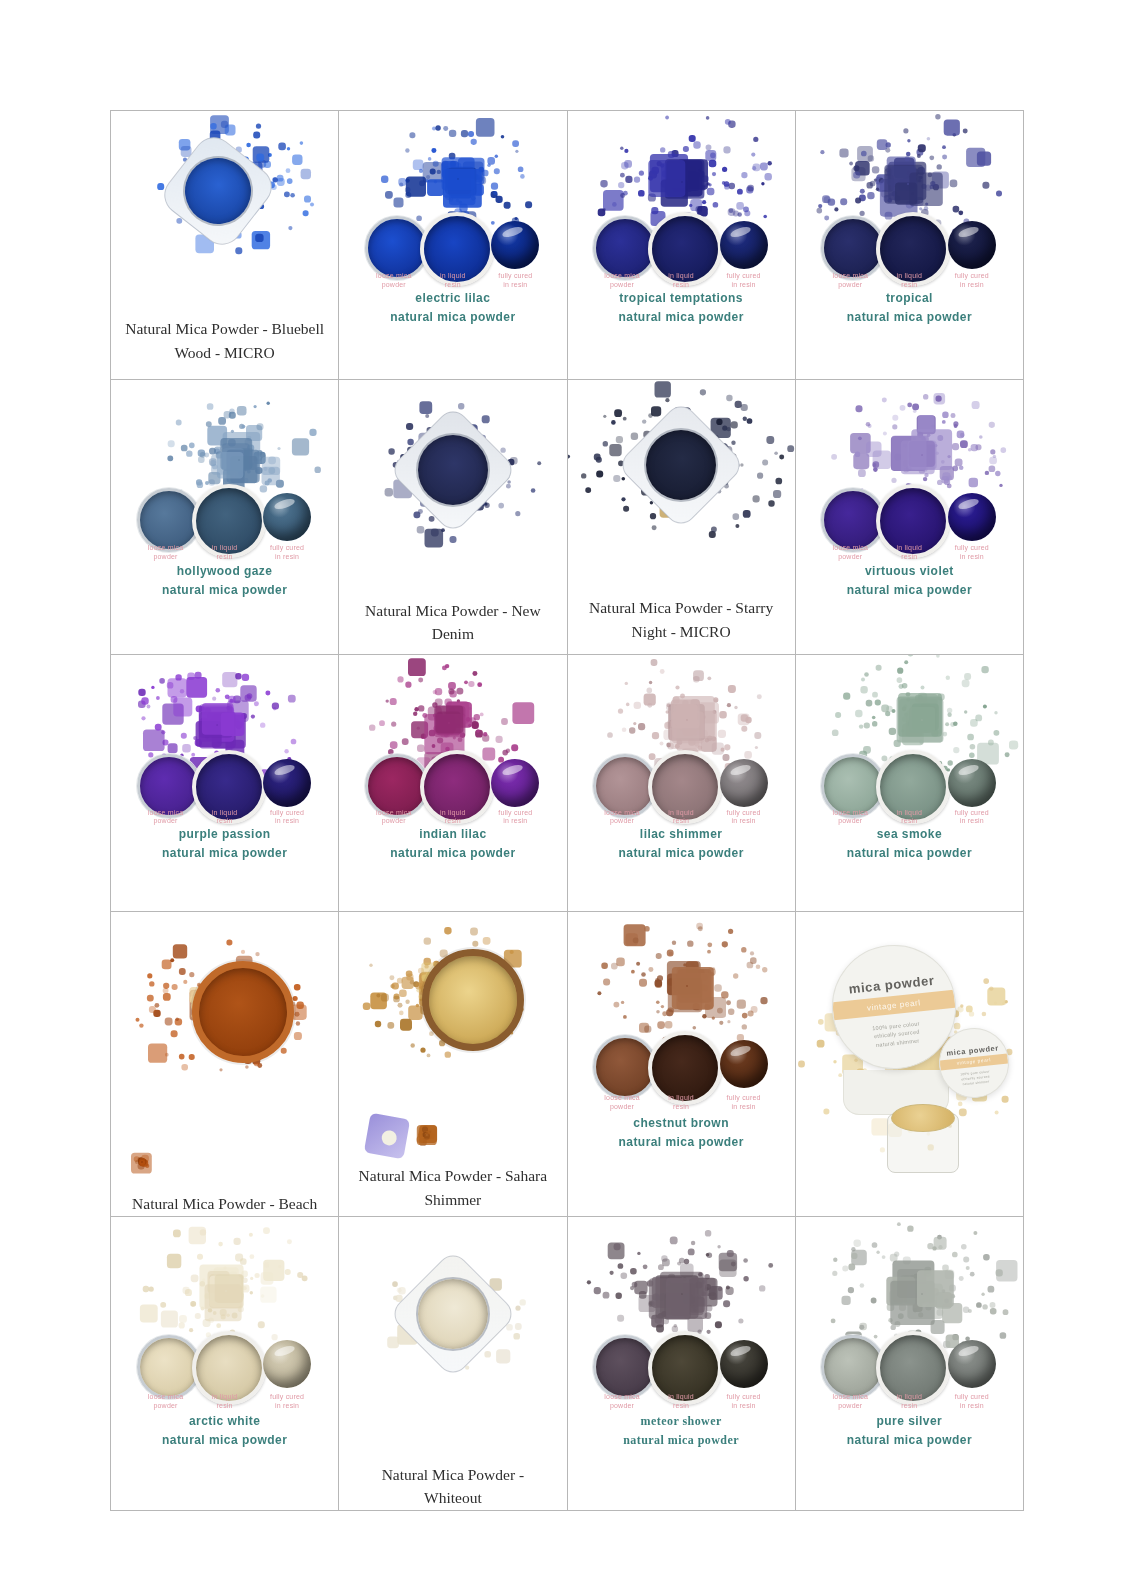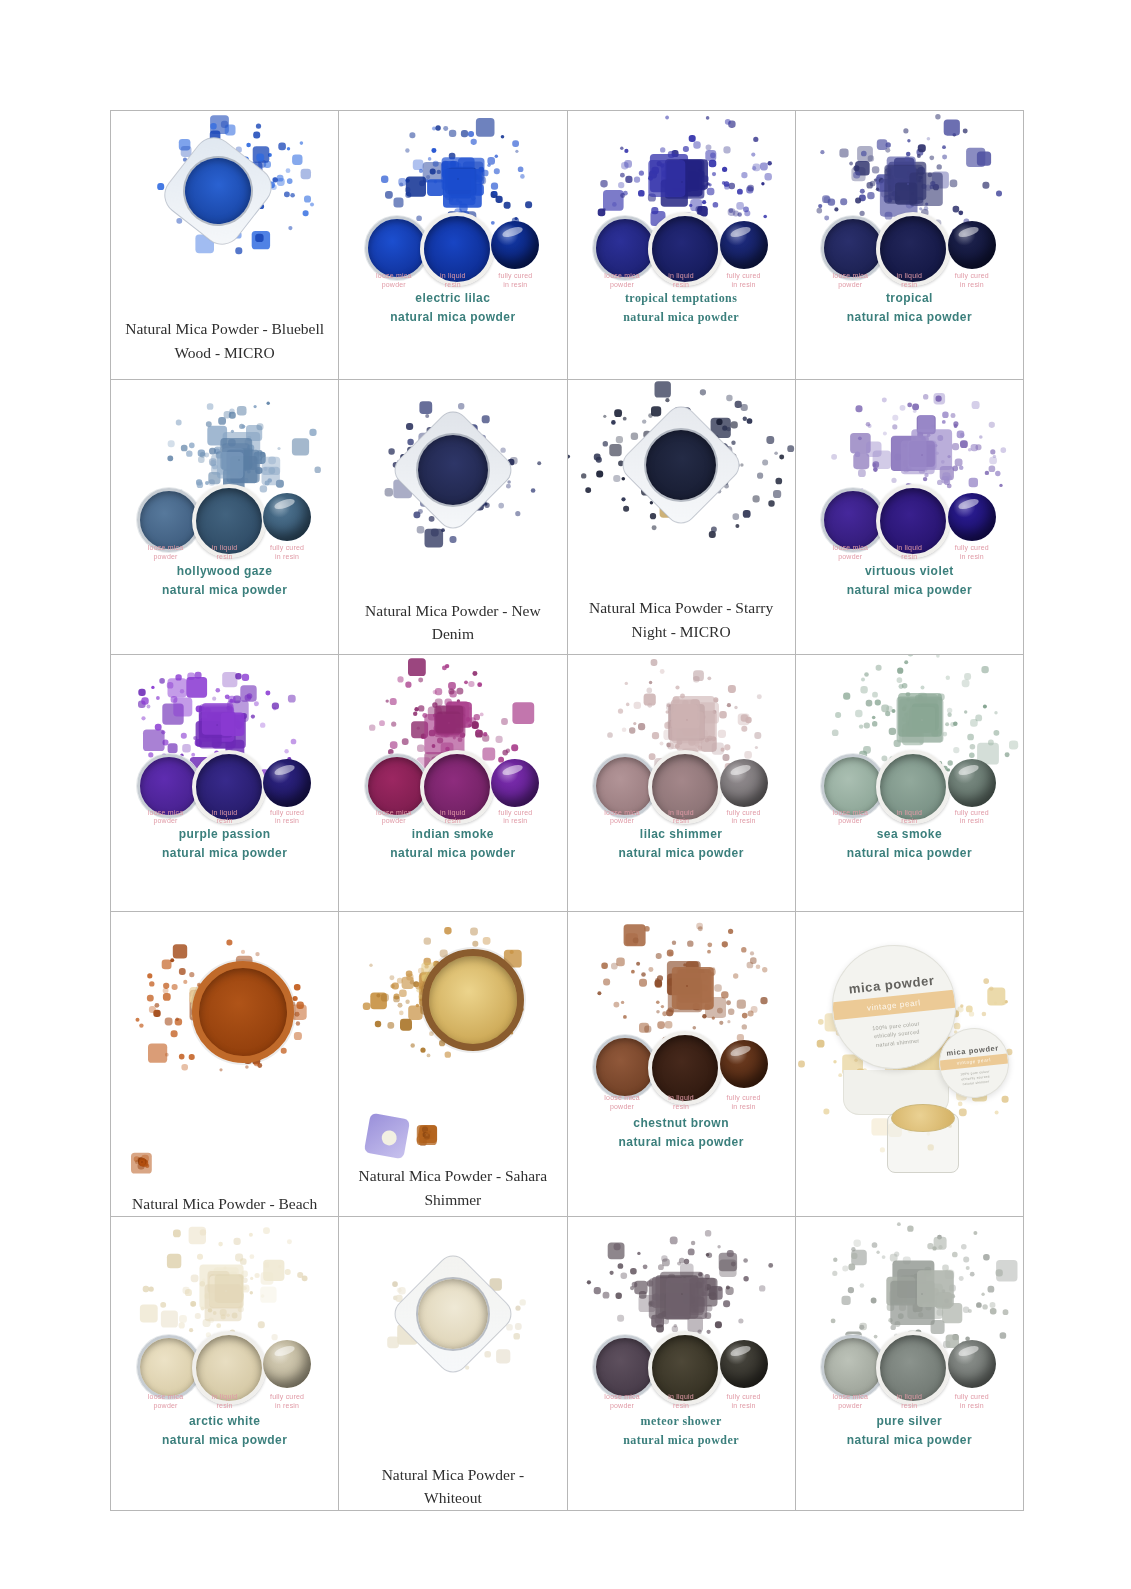--- a/index.html
+++ b/index.html
@@ -66,21 +66,21 @@
         <div class="splat" style="left: 50%; top: 26%; box-shadow: rgba(53, 52, 172, 0.68) -15.2px -3.6px 0px 17.5px, rgba(35, 34, 130, 0.89) 2.4px -3.7px 0px 17.1px, rgba(35, 34, 130, 0.84) -7.7px 11.1px 0px 12.6px, rgba(53, 52, 172, 0.61) -8.5px -6.3px 0px 11.4px, rgba(35, 34, 130, 0.72) 2.6px -3px 0px 18.8px, rgba(53, 52, 172, 0.77) -13px -8.8px 0px 18.1px, rgba(35, 34, 130, 0.84) 10.8px -7.5px 0px 14.2px, rgba(53, 52, 172, 0.64) -40.6px -8.8px 0px 1.6px, rgba(35, 34, 130, 0.7) 3.2px -3.6px 0px 2.7px, rgba(53, 52, 172, 0.35) 18.1px -10.8px 0px 0.8px, rgba(35, 34, 130, 0.79) -22.8px -18.3px 0px 1.6px, rgba(35, 34, 130, 0.34) 45px -32.2px 0px 2.6px, rgba(53, 52, 172, 0.33) -57.2px -16.3px 0px 2.7px, rgba(35, 34, 130, 0.54) 68.6px 6.1px 0px 2.3px, rgba(53, 52, 172, 0.34) 72.1px -13.8px 0px 1.1px, rgba(53, 52, 172, 0.86) -31.4px -3.7px 0px 1.5px, rgba(35, 34, 130, 0.8) 26.1px 1.9px 0px 0.7px, rgba(35, 34, 130, 0.84) 87.7px -18.8px 0px 1.2px, rgba(35, 34, 130, 0.34) 23.1px 63.1px 0px 2.1px, rgba(35, 34, 130, 0.95) 20.5px 29.3px 0px 4.3px, rgba(53, 52, 172, 0.39) 3.3px 3.1px 0px 2.6px, rgba(35, 34, 130, 0.5) -59.3px 13.4px 0px 1.5px, rgba(53, 52, 172, 0.47) -19.3px -32.1px 0px 1.7px, rgba(53, 52, 172, 0.57) 22.7px 63px 0px 1.2px, rgba(35, 34, 130, 0.47) -77.9px 27.8px 0px 0.8px, rgba(35, 34, 130, 0.63) -60.2px -33.7px 0px 0.7px, rgba(53, 52, 172, 0.94) 7.9px -1.1px 0px 9px, rgba(53, 52, 172, 0.67) 41.6px 0.9px 0px 0.8px, rgba(35, 34, 130, 0.49) 16.9px 27.4px 0px 2.4px, rgba(53, 52, 172, 0.75) 4.2px -0.7px 0px 2.1px, rgba(53, 52, 172, 0.82) 0.3px 0px 0px 9.3px, rgba(53, 52, 172, 0.83) 44.5px 2px 0px 1.8px, rgba(53, 52, 172, 0.66) -5.2px 0.1px 0px 1px, rgba(53, 52, 172, 0.6) -10.7px -27.6px 0px 2.5px, rgba(35, 34, 130, 0.59) 20.2px 38.1px 0px 1.6px, rgba(53, 52, 172, 0.69) -24px 36.6px 0px 6.5px, rgba(53, 52, 172, 0.77) 5.3px -2.5px 0px 1.5px, rgba(35, 34, 130, 0.59) -59.6px -6.9px 0px 1.4px, rgba(53, 52, 172, 0.78) -3.6px 5.3px 0px 1.2px, rgba(53, 52, 172, 0.63) -0.3px 2.8px 0px 2.6px, rgba(53, 52, 172, 0.72) 0.2px 1.5px 0px 2.2px, rgba(35, 34, 130, 0.4) 2px -18.3px 0px 2px, rgba(35, 34, 130, 0.75) -53.1px -2.7px 0px 2.6px, rgba(53, 52, 172, 0.64) -0.1px -3.1px 0px 9.5px, rgba(35, 34, 130, 0.65) 49.8px 4px 0px 2.2px, rgba(53, 52, 172, 0.88) -26.8px -11.4px 0px 2.8px, rgba(53, 52, 172, 0.69) 3.9px -32.9px 0px 2px, rgba(35, 34, 130, 0.92) 80.9px 1.7px 0px 0.7px, rgba(35, 34, 130, 0.6) 3.9px -17.2px 0px 2.9px, rgba(53, 52, 172, 0.49) 81.9px -15.5px 0px 2.9px, rgba(53, 52, 172, 0.55) -12.6px 3.8px 0px 1.3px, rgba(35, 34, 130, 0.68) -11.9px -5.1px 0px 2px, rgba(53, 52, 172, 0.5) 45.8px -60.2px 0px 1.9px, rgba(53, 52, 172, 0.47) 0.2px 0px 0px 1.8px, rgba(35, 34, 130, 0.82) 3.5px 4.3px 0px 1.5px, rgba(53, 52, 172, 0.48) 11px 45.3px 0px 1.6px, rgba(35, 34, 130, 0.36) 53.8px 31.6px 0px 2px, rgba(53, 52, 172, 0.46) 44.9px 4.8px 0px 1.7px, rgba(53, 52, 172, 0.34) -60.8px 3.2px 0px 2.1px, rgba(53, 52, 172, 0.56) -16.4px -8.1px 0px 2.7px, rgba(53, 52, 172, 0.55) 23.5px -3.2px 0px 2.3px, rgba(35, 34, 130, 0.36) 8.2px 0.6px 0px 2px, rgba(53, 52, 172, 0.95) 42.6px -12.7px 0px 1.6px, rgba(35, 34, 130, 0.95) -3.3px 0.5px 0px 2.9px, rgba(35, 34, 130, 0.75) 73.8px -42.6px 0px 1.6px, rgba(35, 34, 130, 0.79) -28.9px -7.6px 0px 3px, rgba(53, 52, 172, 0.59) -56.6px 11.2px 0px 1.4px, rgba(53, 52, 172, 0.85) -9px 43.3px 0px 1.1px, rgba(35, 34, 130, 0.87) -6.9px -28.4px 0px 2.5px, rgba(53, 52, 172, 0.62) 32px -7.9px 0px 1.1px, rgba(53, 52, 172, 0.75) 19.1px -7.8px 0px 2.5px, rgba(53, 52, 172, 0.92) -19.8px -16.5px 0px 1.2px, rgba(35, 34, 130, 0.63) 49.9px -57.8px 0px 2.7px, rgba(53, 52, 172, 0.91) 22.1px 20.2px 0px 1.1px, rgba(53, 52, 172, 0.47) 14.2px 23.1px 0px 5px, rgba(53, 52, 172, 0.78) -27.2px 28.6px 0px 2.6px, rgba(53, 52, 172, 0.92) 6.1px 43.8px 0px 2.7px, rgba(53, 52, 172, 0.32) 74.4px -14.6px 0px 2.8px, rgba(53, 52, 172, 0.85) 83.2px 34.5px 0px 0.8px, rgba(53, 52, 172, 0.65) -68.7px 18.4px 0px 9.3px, rgba(53, 52, 172, 0.68) 6.4px -7.1px 0px 1.2px, rgba(35, 34, 130, 0.39) 2.8px -0.8px 0px 2.2px, rgba(35, 34, 130, 0.55) 20.6px 5.8px 0px 1.8px, rgba(35, 34, 130, 0.93) -80.5px 30.4px 0px 2.8px, rgba(53, 52, 172, 0.55) -0.8px -0.8px 0px 1.3px, rgba(35, 34, 130, 0.65) 10.8px -12.6px 0px 2.6px, rgba(53, 52, 172, 0.43) 86.2px -5.2px 0px 2.7px, rgba(35, 34, 130, 0.5) -2.4px 2.9px 0px 1.9px, rgba(53, 52, 172, 0.42) 0px 0px 0px 1.8px, rgba(35, 34, 130, 0.55) -30.1px 15.6px 0px 3px, rgba(53, 52, 172, 0.55) -14.9px -64.5px 0px 0.9px, rgba(53, 52, 172, 0.91) -55.6px -31.1px 0px 1.1px, rgba(53, 52, 172, 0.44) 62.4px -6.8px 0px 2.1px, rgba(53, 52, 172, 0.77) 8.7px 23.4px 0px 0.7px, rgba(53, 52, 172, 0.52) 28.8px -26.6px 0px 4.5px, rgba(35, 34, 130, 0.49) 49px 28.6px 0px 1.4px, rgba(35, 34, 130, 0.76) 6.4px 56.7px 0px 1px, rgba(35, 34, 130, 0.36) 5.6px 34px 0px 3px, rgba(53, 52, 172, 0.63) 0.3px -4.3px 0px 1px, rgba(53, 52, 172, 0.46) 71.3px -27.4px 0px 1.1px, rgba(53, 52, 172, 0.49) 23.5px 3.9px 0px 0.6px, rgba(53, 52, 172, 0.45) 65.3px 31.2px 0px 2px, rgba(53, 52, 172, 0.43) -53.9px -18.1px 0px 2.9px, rgba(35, 34, 130, 0.64) -2.1px 0.8px 0px 5.1px, rgba(35, 34, 130, 0.33) 49.5px 30.1px 0px 2.8px, rgba(53, 52, 172, 0.52) -1.6px 1.2px 0px 0.9px, rgba(53, 52, 172, 0.93) -40.7px 11.3px 0px 2.3px, rgba(35, 34, 130, 0.49) -1.5px -1.6px 0px 2.6px, rgba(53, 52, 172, 0.88) 57.9px 9.7px 0px 1.9px, rgba(35, 34, 130, 0.64) 25.6px -64.1px 0px 0.8px, rgba(53, 52, 172, 0.95) 29.3px 57px 0px 2.9px, rgba(35, 34, 130, 0.86) 17.5px -12px 0px 0.9px, rgba(53, 52, 172, 0.59) 67.8px 7.9px 0px 2.6px, rgba(53, 52, 172, 0.33) -67.6px 22.4px 0px 1.3px, rgba(53, 52, 172, 0.59) 64px 27.4px 0px 1.9px, rgba(53, 52, 172, 0.71) 33.4px 22.8px 0px 1.8px, rgba(35, 34, 130, 0.59) -78px 1.7px 0px 2.7px, rgba(35, 34, 130, 0.63) 15.6px 3px 0px 1.2px, rgba(53, 52, 172, 0.36) 58.1px 23.9px 0px 2.8px, rgba(53, 52, 172, 0.46) 30.9px -26.6px 0px 1.8px, rgba(53, 52, 172, 0.74) -8.5px -10.2px 0px 1.5px, rgba(53, 52, 172, 0.46) -45px -2.3px 0px 2.1px, rgba(53, 52, 172, 0.79) 8.7px 2.7px 0px 2.2px, rgba(35, 34, 130, 0.71) 6.4px -2.1px 0px 2.4px, rgba(53, 52, 172, 0.85) 27.1px 43.7px 0px 1.8px, rgba(53, 52, 172, 0.46) 15px -37px 0px 2.7px, rgba(53, 52, 172, 0.72) -12.6px 42.4px 0px 2.9px, rgba(35, 34, 130, 0.33) 26.5px -34.7px 0px 1.9px, rgba(53, 52, 172, 0.94) 10.2px -43.6px 0px 2.5px, rgba(53, 52, 172, 0.83) -1.8px -0.1px 0px 2.8px, rgba(53, 52, 172, 0.45) -14.6px 1px 0px 1.4px, rgba(53, 52, 172, 0.66) 0.1px 0.4px 0px 2.1px, rgba(53, 52, 172, 0.6) 28.6px 9.5px 0px 2.8px, rgba(53, 52, 172, 0.93) 30.5px -18.5px 0px 2.8px, rgba(53, 52, 172, 0.65) 0.1px 0.1px 0px 5.3px, rgba(35, 34, 130, 0.58) 57.7px 32.5px 0px 1.2px, rgba(53, 52, 172, 0.64) 28.1px 2.8px 0px 0.6px;"></div>
         <div style="position: absolute; border-radius: 50%; width: 58px; height: 58px; left: calc(24% - 29px); top: calc(50% - 29px); border: 3px solid rgb(199, 205, 211); background: radial-gradient(circle at 42% 38%, rgb(44, 48, 152) 0%, rgb(28, 32, 112) 85%); box-shadow: rgba(0, 0, 0, 0.35) 0px 2px 7px inset, rgb(231, 234, 236) 0px 0px 0px 1px;"></div>
         <div style="position: absolute; border-radius: 50%; width: 66px; height: 66px; left: calc(50% - 33px); top: calc(50% - 33px); border: 4px solid rgb(240, 239, 236); background: radial-gradient(circle at 45% 40%, rgb(35, 40, 120) 0%, rgb(20, 26, 88) 82%); box-shadow: rgba(0, 0, 0, 0.42) 0px 3px 9px inset, rgba(0, 0, 0, 0.22) 0px 1px 3px;"></div>
         <div class="sphere" style="position: absolute; border-radius: 50%; width: 48px; height: 48px; left: calc(77.5% - 24px); top: calc(50% - 24px); background: radial-gradient(circle at 34% 28%, rgba(255, 255, 255, 0.4) 0%, rgba(255, 255, 255, 0) 24%), radial-gradient(circle at 40% 35%, rgb(30, 44, 130) 0%, rgb(16, 26, 80) 80%); box-shadow: rgba(0, 0, 0, 0.45) -5px -7px 12px inset;"></div>
         <div class="clabel" style="left: 24%; top: 60%;">loose mica
 powder</div>
         <div class="clabel" style="left: 50%; top: 60%;">in liquid
 resin</div>
         <div class="clabel" style="left: 77.5%; top: 60%;">fully cured
 in resin</div>
-        <div class="pname" style="top: 66.5%; font-family: Liberation Serif, serif;">
+        <div class="pname" style="top: 66.5%;">
           <div>tropical temptations</div>
           <div>natural mica powder</div>
         </div>
       </div>
       <div class="cell">
         <div class="splat" style="left: 49%; top: 27%; box-shadow: rgba(48, 51, 110, 0.59) 18.1px 5.3px 0px 15.7px, rgba(48, 51, 110, 0.8) -1.9px 9.6px 0px 10.1px, rgba(48, 51, 110, 0.58) -4.2px 0.2px 0px 18.5px, rgba(76, 79, 160, 0.61) -6.8px -13.1px 0px 13.5px, rgba(76, 79, 160, 0.64) -9.3px 13.9px 0px 17.8px, rgba(76, 79, 160, 0.7) -4.5px -5.4px 0px 11.7px, rgba(48, 51, 110, 0.7) -0.8px -3.1px 0px 18.1px, rgba(48, 51, 110, 0.78) 9px 70.7px 0px 1.1px, rgba(48, 51, 110, 0.52) -19.5px -12px 0px 2.8px, rgba(76, 79, 160, 0.81) 2.3px -1.1px 0px 1.8px, rgba(48, 51, 110, 0.73) 10.9px -28px 0px 1px, rgba(48, 51, 110, 0.49) 3px 0.4px 0px 1.4px, rgba(76, 79, 160, 0.54) -51.3px -9px 0px 2.5px, rgba(48, 51, 110, 0.57) -2.1px -53.1px 0px 1.6px, rgba(48, 51, 110, 0.93) 13.8px -35.8px 0px 3px, rgba(76, 79, 160, 0.41) 18px 24.2px 0px 1.2px, rgba(76, 79, 160, 0.82) 43.8px -56.4px 0px 7.1px, rgba(76, 79, 160, 0.56) 58.4px 37.5px 0px 1.9px, rgba(76, 79, 160, 0.66) -85.6px -31.8px 0px 1.1px, rgba(48, 51, 110, 0.33) -37.1px -25.6px 0px 2.2px, rgba(76, 79, 160, 0.84) -1.2px -0.3px 0px 1.1px, rgba(76, 79, 160, 0.95) -13.6px 9.7px 0px 1.8px, rgba(76, 79, 160, 0.62) -82px 15.2px 0px 2.9px, rgba(76, 79, 160, 0.71) 18.7px 20px 0px 0.6px, rgba(76, 79, 160, 0.72) -64.3px 17.7px 0px 2.5px, rgba(76, 79, 160, 0.83) -87.8px 22.1px 0px 1.1px, rgba(48, 51, 110, 0.57) -45.9px 29.3px 0px 1.6px, rgba(48, 51, 110, 0.65) -32.7px -3.9px 0px 0.6px, rgba(76, 79, 160, 0.64) 1.7px -0.1px 0px 3.6px, rgba(48, 51, 110, 0.31) 0px 0px 0px 2.9px, rgba(48, 51, 110, 0.82) -26.6px -3.5px 0px 1.6px, rgba(48, 51, 110, 0.47) -32.4px -14.1px 0px 2.7px, rgba(48, 51, 110, 0.83) 4.6px 9.7px 0px 0.6px, rgba(76, 79, 160, 0.85) 76px -25.4px 0px 6.1px, rgba(48, 51, 110, 0.76) -30.5px 5.2px 0px 0.7px, rgba(76, 79, 160, 0.31) 20.4px -45.3px 0px 0.8px, rgba(76, 79, 160, 0.89) -2.5px -3.2px 0px 0.9px, rgba(76, 79, 160, 0.43) 32.4px -4.1px 0px 7.5px, rgba(48, 51, 110, 0.44) 15.5px 62.3px 0px 1.2px, rgba(48, 51, 110, 0.83) 47.9px 48.1px 0px 2.7px, rgba(48, 51, 110, 0.75) 1.3px 66.9px 0px 1.8px, rgba(48, 51, 110, 0.46) -14.9px -1.4px 0px 0.7px, rgba(48, 51, 110, 0.59) -56.9px -20.5px 0px 0.9px, rgba(48, 51, 110, 0.95) 52.8px 28.8px 0px 1.4px, rgba(48, 51, 110, 0.75) 57.2px -53px 0px 1.5px, rgba(76, 79, 160, 0.7) -37.1px 11.6px 0px 2.7px, rgba(48, 51, 110, 0.94) -5.8px -1.1px 0px 2.7px, rgba(48, 51, 110, 0.51) -35.4px -0.5px 0px 1.8px, rgba(76, 79, 160, 0.38) 10.9px 17.5px 0px 3.6px, rgba(76, 79, 160, 0.55) -19.5px 31.6px 0px 2.9px, rgba(76, 79, 160, 0.35) -0.4px 4.5px 0px 1.6px, rgba(76, 79, 160, 0.65) 67.7px -26.6px 0px 8.6px, rgba(48, 51, 110, 0.58) 0px 0px 0px 0.9px, rgba(76, 79, 160, 0.58) -17.5px 10.7px 0px 0.6px, rgba(48, 51, 110, 0.56) 0.2px -5px 0px 1.8px, rgba(76, 79, 160, 0.33) 0.8px 0px 0px 2.2px, rgba(48, 51, 110, 0.87) -49.9px 16.4px 0px 2px, rgba(48, 51, 110, 0.89) 46.3px -49.2px 0px 0.8px, rgba(48, 51, 110, 0.31) 29.9px 38.8px 0px 2.4px, rgba(76, 79, 160, 0.83) -2.7px -7.2px 0px 1.6px, rgba(76, 79, 160, 0.37) 3.8px 1.1px 0px 2.1px, rgba(76, 79, 160, 0.48) 9.6px 17.9px 0px 1.4px, rgba(48, 51, 110, 0.86) 47.9px 25.1px 0px 2.3px, rgba(76, 79, 160, 0.82) -7.2px 46.5px 0px 1.1px, rgba(48, 51, 110, 0.95) 0.7px 0.2px 0px 1.3px, rgba(76, 79, 160, 0.93) -45.6px 13.8px 0px 2.4px, rgba(76, 79, 160, 0.3) 20px 3.6px 0px 2.1px, rgba(76, 79, 160, 0.55) 36.6px -27.1px 0px 1.5px, rgba(76, 79, 160, 0.69) -44.2px -30.5px 0px 1.8px, rgba(48, 51, 110, 0.84) -45.6px -15.7px 0px 6.3px, rgba(76, 79, 160, 0.52) -0.8px -25.1px 0px 1.6px, rgba(76, 79, 160, 0.69) -3.5px 0px 0px 2.6px, rgba(76, 79, 160, 0.85) 36px -36.8px 0px 0.9px, rgba(48, 51, 110, 0.37) -23.2px 9.8px 0px 2.8px, rgba(48, 51, 110, 0.56) 31.2px -17.1px 0px 1.7px, rgba(76, 79, 160, 0.48) -18.8px -11px 0px 1.4px, rgba(76, 79, 160, 0.81) -45.7px 7.2px 0px 1.5px, rgba(76, 79, 160, 0.58) 2.9px -3px 0px 2.1px, rgba(76, 79, 160, 0.81) 6.9px -11.7px 0px 2.7px, rgba(76, 79, 160, 0.42) -0.9px -0.1px 0px 2.6px, rgba(48, 51, 110, 0.84) -51.5px -15.7px 0px 2px, rgba(48, 51, 110, 0.39) -43px -30px 0px 6.9px, rgba(48, 51, 110, 0.88) -3.8px -16px 0px 9.2px, rgba(76, 79, 160, 0.73) 24.8px -0.3px 0px 1.6px, rgba(48, 51, 110, 0.49) 16.8px 28.6px 0px 2.7px, rgba(76, 79, 160, 0.53) -0.8px 0px 0px 2.6px, rgba(76, 79, 160, 0.37) 4.5px 21.2px 0px 0.9px, rgba(76, 79, 160, 0.88) 12.7px -6.5px 0px 0.8px, rgba(76, 79, 160, 0.67) -25.9px -39.4px 0px 4.3px, rgba(48, 51, 110, 0.88) -71.6px 25.4px 0px 1.1px, rgba(76, 79, 160, 0.59) -20.7px 14.6px 0px 2.7px, rgba(76, 79, 160, 0.82) -23px -1px 0px 7.7px, rgba(76, 79, 160, 0.93) -18.2px 16.4px 0px 1.3px, rgba(48, 51, 110, 0.76) -0.3px 0px 0px 2.6px, rgba(76, 79, 160, 0.92) 0.2px -30px 0px 1.3px, rgba(76, 79, 160, 0.67) 11.9px -3.2px 0px 0.7px, rgba(76, 79, 160, 0.87) 91px 9.5px 0px 2px, rgba(76, 79, 160, 0.51) -11.9px 60.1px 0px 4px, rgba(76, 79, 160, 0.86) -6.9px 3.5px 0px 1.7px, rgba(48, 51, 110, 0.53) 45.5px -0.6px 0px 2.8px, rgba(48, 51, 110, 0.36) -19.9px -15px 0px 1.9px, rgba(76, 79, 160, 0.36) 1.5px 20.7px 0px 2.7px, rgba(76, 79, 160, 0.8) 0.8px -11.6px 0px 1px, rgba(76, 79, 160, 0.83) 0.9px -43.2px 0px 0.7px, rgba(48, 51, 110, 0.77) 27.9px 3.1px 0px 2.1px, rgba(76, 79, 160, 0.49) 0.2px 0.2px 0px 3px, rgba(48, 51, 110, 0.48) -88.7px 26.6px 0px 1.8px, rgba(76, 79, 160, 0.81) -19.8px -39px 0px 1.7px, rgba(76, 79, 160, 0.85) 13.2px -13.1px 0px 2.8px, rgba(76, 79, 160, 0.73) -76.6px 18.1px 0px 2.7px, rgba(76, 79, 160, 0.37) -63.3px 49.2px 0px 1.6px, rgba(76, 79, 160, 0.41) -80.8px 15.7px 0px 2.5px, rgba(48, 51, 110, 0.62) 5px -4px 0px 2.5px, rgba(76, 79, 160, 0.53) 15.9px 2.4px 0px 1.6px, rgba(76, 79, 160, 0.59) -28.8px -3.3px 0px 2.9px, rgba(76, 79, 160, 0.57) -81.3px 34px 0px 1.5px, rgba(48, 51, 110, 0.46) -2.4px -1.2px 0px 1.5px, rgba(48, 51, 110, 0.66) -38.3px 1.3px 0px 2.2px, rgba(76, 79, 160, 0.64) 23.7px 3px 0px 1.2px, rgba(48, 51, 110, 0.41) 3.7px 1.7px 0px 2.1px, rgba(48, 51, 110, 0.33) -49.5px -9.8px 0px 6.1px, rgba(48, 51, 110, 0.7) 77.9px 1.3px 0px 2.5px, rgba(48, 51, 110, 0.51) 23.8px -26.2px 0px 1.4px, rgba(76, 79, 160, 0.61) 9.2px -5px 0px 2.5px, rgba(76, 79, 160, 0.79) 11.9px -31.8px 0px 2.4px, rgba(48, 51, 110, 0.58) -19.4px 51.9px 0px 1.8px, rgba(76, 79, 160, 0.77) 1.1px -0.1px 0px 1.4px, rgba(48, 51, 110, 0.49) -64px -31px 0px 3.6px, rgba(76, 79, 160, 0.85) 0.1px -0.1px 0px 1.2px, rgba(48, 51, 110, 0.57) 21.9px -9.1px 0px 1.3px, rgba(48, 51, 110, 0.52) 29.9px -67.3px 0px 1.7px, rgba(48, 51, 110, 0.69) -16.3px -3px 0px 1.6px, rgba(76, 79, 160, 0.39) -0.1px -8.5px 0px 1.8px, rgba(76, 79, 160, 0.71) -0.7px 0.4px 0px 4.3px, rgba(76, 79, 160, 0.44) 12.7px 24.8px 0px 0.6px, rgba(76, 79, 160, 0.8) -10.7px 14.4px 0px 2.2px, rgba(48, 51, 110, 0.44) -20.2px -33.7px 0px 1.5px;"></div>
         <div style="position: absolute; border-radius: 50%; width: 58px; height: 58px; left: calc(24% - 29px); top: calc(50% - 29px); border: 3px solid rgb(199, 205, 211); background: radial-gradient(circle at 42% 38%, rgb(42, 47, 108) 0%, rgb(26, 31, 78) 85%); box-shadow: rgba(0, 0, 0, 0.35) 0px 2px 7px inset, rgb(231, 234, 236) 0px 0px 0px 1px;"></div>
         <div style="position: absolute; border-radius: 50%; width: 66px; height: 66px; left: calc(50% - 33px); top: calc(50% - 33px); border: 4px solid rgb(240, 239, 236); background: radial-gradient(circle at 45% 40%, rgb(34, 38, 90) 0%, rgb(18, 22, 66) 82%); box-shadow: rgba(0, 0, 0, 0.42) 0px 3px 9px inset, rgba(0, 0, 0, 0.22) 0px 1px 3px;"></div>
         <div class="sphere" style="position: absolute; border-radius: 50%; width: 48px; height: 48px; left: calc(77.5% - 24px); top: calc(50% - 24px); background: radial-gradient(circle at 34% 28%, rgba(255, 255, 255, 0.4) 0%, rgba(255, 255, 255, 0) 24%), radial-gradient(circle at 40% 35%, rgb(30, 35, 78) 0%, rgb(14, 18, 54) 80%); box-shadow: rgba(0, 0, 0, 0.45) -5px -7px 12px inset;"></div>
         <div class="clabel" style="left: 24%; top: 60%;">loose mica
@@ -166,21 +166,21 @@
         <div style="position: absolute; border-radius: 50%; width: 58px; height: 58px; left: calc(24% - 29px); top: calc(50% - 29px); border: 3px solid rgb(199, 205, 211); background: radial-gradient(circle at 42% 38%, rgb(156, 39, 98) 0%, rgb(122, 28, 76) 85%); box-shadow: rgba(0, 0, 0, 0.35) 0px 2px 7px inset, rgb(231, 234, 236) 0px 0px 0px 1px;"></div>
         <div style="position: absolute; border-radius: 50%; width: 66px; height: 66px; left: calc(50% - 33px); top: calc(50% - 33px); border: 4px solid rgb(240, 239, 236); background: radial-gradient(circle at 45% 40%, rgb(142, 44, 126) 0%, rgb(110, 32, 96) 82%); box-shadow: rgba(0, 0, 0, 0.42) 0px 3px 9px inset, rgba(0, 0, 0, 0.22) 0px 1px 3px;"></div>
         <div class="sphere" style="position: absolute; border-radius: 50%; width: 48px; height: 48px; left: calc(77.5% - 24px); top: calc(50% - 24px); background: radial-gradient(circle at 34% 28%, rgba(255, 255, 255, 0.4) 0%, rgba(255, 255, 255, 0) 24%), radial-gradient(circle at 40% 35%, rgb(124, 44, 176) 0%, rgb(90, 30, 134) 80%); box-shadow: rgba(0, 0, 0, 0.45) -5px -7px 12px inset;"></div>
         <div class="clabel" style="left: 24%; top: 60%;">loose mica
 powder</div>
         <div class="clabel" style="left: 50%; top: 60%;">in liquid
 resin</div>
         <div class="clabel" style="left: 77.5%; top: 60%;">fully cured
 in resin</div>
         <div class="pname" style="top: 66.5%;">
-          <div>indian smoke</div>
+          <div>indian lilac</div>
           <div>natural mica powder</div>
         </div>
       </div>
       <div class="cell">
         <div class="splat" style="left: 52%; top: 25%; box-shadow: rgba(205, 178, 178, 0.74) -0.6px -4.9px 0px 10.2px, rgba(205, 178, 178, 0.56) 0.9px 7.2px 0px 15px, rgba(205, 178, 178, 0.61) 6.7px -2.9px 0px 20.1px, rgba(205, 178, 178, 0.83) -1.7px -6.2px 0px 13.4px, rgba(205, 178, 178, 0.5) -2.5px 14.4px 0px 13.7px, rgba(180, 150, 152, 0.8) -0.5px 2.4px 0px 17.3px, rgba(205, 178, 178, 0.62) 9.6px 11px 0px 19.2px, rgba(205, 178, 178, 0.91) -9.7px 26.2px 0px 1.5px, rgba(205, 178, 178, 0.82) -31.5px 15.6px 0px 2.6px, rgba(205, 178, 178, 0.75) 45.8px 47.5px 0px 1.7px, rgba(205, 178, 178, 0.54) 9.8px 3.6px 0px 0.7px, rgba(205, 178, 178, 0.59) 4.5px -0.1px 0px 0.7px, rgba(205, 178, 178, 0.86) 2.4px -5.3px 0px 2px, rgba(180, 150, 152, 0.37) -37.7px -29.6px 0px 1.8px, rgba(180, 150, 152, 0.45) 8.8px 10.1px 0px 4.2px, rgba(205, 178, 178, 0.9) 0px 0px 0px 2.3px, rgba(180, 150, 152, 0.53) 21.7px 24.1px 0px 6.8px, rgba(180, 150, 152, 0.55) -0.9px 1.2px 0px 1.7px, rgba(205, 178, 178, 0.82) 29.1px -19.3px 0px 0.8px, rgba(180, 150, 152, 0.82) 27.5px -7.9px 0px 1px, rgba(205, 178, 178, 0.85) -1.6px -16.7px 0px 2.2px, rgba(205, 178, 178, 0.38) -16.5px 4.1px 0px 2.9px, rgba(205, 178, 178, 0.51) 10.8px 23.1px 0px 2.5px, rgba(205, 178, 178, 0.82) 26.7px 18.8px 0px 1.5px, rgba(205, 178, 178, 0.74) -9.5px -32.5px 0px 1.1px, rgba(205, 178, 178, 0.75) -0.9px 4.3px 0px 1.1px, rgba(180, 150, 152, 0.66) -1px 0.7px 0px 2px, rgba(205, 178, 178, 0.82) 57.4px -2px 0px 2.7px, rgba(180, 150, 152, 0.48) 70.8px 15.5px 0px 2.5px, rgba(205, 178, 178, 0.32) -62.9px 9.8px 0px 1.3px, rgba(180, 150, 152, 0.94) 8.5px 3.7px 0px 1.8px, rgba(205, 178, 178, 0.91) 2.2px -0.9px 0px 2.8px, rgba(205, 178, 178, 0.3) -0.8px -0.2px 0px 1.5px, rgba(180, 150, 152, 0.93) 0.3px 0.2px 0px 7px, rgba(205, 178, 178, 0.74) -4.5px -24px 0px 1.5px, rgba(180, 150, 152, 0.74) 39px 37.5px 0px 2.5px, rgba(205, 178, 178, 0.92) 6.9px 0.5px 0px 1.9px, rgba(180, 150, 152, 0.92) -36.4px -37.5px 0px 0.7px, rgba(205, 178, 178, 0.71) -1.2px 2.2px 0px 2.1px, rgba(205, 178, 178, 0.4) -49.7px -14.6px 0px 2.7px, rgba(205, 178, 178, 0.74) 4.2px -4.8px 0px 2.6px, rgba(205, 178, 178, 0.39) 8.4px 14.3px 0px 0.7px, rgba(180, 150, 152, 0.8) -7.3px -0.6px 0px 0.9px, rgba(205, 178, 178, 0.74) -6.9px -4.6px 0px 2.9px, rgba(205, 178, 178, 0.61) -10.9px -20px 0px 2.5px, rgba(180, 150, 152, 0.95) 41.9px -14.8px 0px 1.1px, rgba(180, 150, 152, 0.81) -54.8px 10.5px 0px 2.2px, rgba(205, 178, 178, 0.39) -25.5px 23.5px 0px 1px, rgba(205, 178, 178, 0.34) -5.1px 7.1px 0px 2.2px, rgba(205, 178, 178, 0.87) 28.8px -20.1px 0px 1.6px, rgba(180, 150, 152, 0.9) -0.3px -0.6px 0px 1.3px, rgba(205, 178, 178, 0.37) 2.6px 1.5px 0px 2.7px, rgba(180, 150, 152, 0.42) 69.4px 27.5px 0px 0.6px, rgba(205, 178, 178, 0.92) -1.4px 0.5px 0px 2.8px, rgba(205, 178, 178, 0.58) 10.5px 6.5px 0px 1.5px, rgba(180, 150, 152, 0.5) -0.3px -2.5px 0px 1.2px, rgba(180, 150, 152, 0.64) -2px -2px 0px 0.8px, rgba(180, 150, 152, 0.72) 22.7px 18.2px 0px 1.8px, rgba(180, 150, 152, 0.44) -24.7px 46px 0px 7px, rgba(180, 150, 152, 0.36) 3.4px 57.4px 0px 2.9px, rgba(205, 178, 178, 0.72) 41.8px 47.2px 0px 3.1px, rgba(205, 178, 178, 0.88) 61.5px 0px 0px 2.2px, rgba(180, 150, 152, 0.62) -33px -57.5px 0px 2.4px, rgba(205, 178, 178, 0.95) 19.9px 20.1px 0px 1.3px, rgba(205, 178, 178, 0.61) -1.1px -1.4px 0px 1px, rgba(180, 150, 152, 0.43) 1.8px 1.8px 0px 8.9px, rgba(180, 150, 152, 0.31) -17px -13.5px 0px 3px, rgba(205, 178, 178, 0.82) -34.9px 36.6px 0px 2.4px, rgba(180, 150, 152, 0.52) 11.5px -44.4px 0px 4.4px, rgba(180, 150, 152, 0.35) -16.4px 26.1px 0px 2.3px, rgba(205, 178, 178, 0.61) 0.7px -0.6px 0px 1.3px, rgba(205, 178, 178, 0.66) -66.5px -8.8px 0px 1.6px, rgba(205, 178, 178, 0.86) 35.6px 29.7px 0px 1.1px, rgba(205, 178, 178, 0.31) 17px 13.8px 0px 2.9px, rgba(205, 178, 178, 0.87) -37.3px -20.5px 0px 5.1px, rgba(180, 150, 152, 0.35) 1.6px -4.4px 0px 1.6px, rgba(180, 150, 152, 0.42) -28.2px 44.9px 0px 1.4px, rgba(205, 178, 178, 0.74) 8.4px -3.7px 0px 2.7px, rgba(180, 150, 152, 0.57) -18.3px -14.6px 0px 0.9px, rgba(180, 150, 152, 0.71) 8.1px -16.1px 0px 3.7px, rgba(205, 178, 178, 0.71) 40.3px 27.3px 0px 2.1px, rgba(205, 178, 178, 0.87) -52.2px 3.6px 0px 0.6px, rgba(205, 178, 178, 0.7) -19.2px 5.4px 0px 2.5px, rgba(180, 150, 152, 0.8) -7.4px 22.1px 0px 1.7px, rgba(180, 150, 152, 0.91) -45.4px 6.6px 0px 2.6px, rgba(180, 150, 152, 0.72) 1.5px 9.9px 0px 5.1px, rgba(205, 178, 178, 0.58) 2px 1.3px 0px 1px, rgba(205, 178, 178, 0.6) 33.1px 59.3px 0px 1.5px, rgba(205, 178, 178, 0.72) 11.6px 4.1px 0px 0.7px, rgba(180, 150, 152, 0.91) -1.5px 3.2px 0px 2.6px, rgba(180, 150, 152, 0.81) 15.6px 49.6px 0px 2.6px, rgba(205, 178, 178, 0.78) -0.8px 41.3px 0px 3px, rgba(180, 150, 152, 0.79) 1.2px -2.3px 0px 1.7px, rgba(205, 178, 178, 0.42) 61.1px 34.9px 0px 2.8px, rgba(180, 150, 152, 0.34) 72.3px -23.3px 0px 1.5px, rgba(205, 178, 178, 0.53) 3px -0.9px 0px 2.6px, rgba(180, 150, 152, 0.33) 30.8px 28.6px 0px 5.1px, rgba(180, 150, 152, 0.49) 49px -12.5px 0px 0.7px, rgba(205, 178, 178, 0.67) -59.3px -15.6px 0px 0.8px, rgba(180, 150, 152, 0.54) 22.3px -41.7px 0px 0.9px, rgba(205, 178, 178, 0.39) -24.8px -48.5px 0px 1.4px, rgba(205, 178, 178, 0.39) -10.7px 5.4px 0px 2.4px, rgba(180, 150, 152, 0.94) -18.3px 25px 0px 1.4px, rgba(180, 150, 152, 0.63) 3.8px -0.5px 0px 1.7px, rgba(205, 178, 178, 0.57) 2.9px 37.1px 0px 7.5px, rgba(205, 178, 178, 0.78) 42.5px 46px 0px 0.9px, rgba(180, 150, 152, 0.35) 7.9px -8.1px 0px 1.1px, rgba(180, 150, 152, 0.43) -37.2px -14.8px 0px 1.5px, rgba(180, 150, 152, 0.38) -3.4px 1.1px 0px 2.2px, rgba(180, 150, 152, 0.48) -77px 15px 0px 1.8px, rgba(205, 178, 178, 0.39) 34.9px 13.8px 0px 3.1px, rgba(205, 178, 178, 0.32) -18.4px 14.8px 0px 4.2px, rgba(205, 178, 178, 0.48) 21.3px -7.1px 0px 9.7px, rgba(205, 178, 178, 0.41) 56.6px -0.6px 0px 4.9px, rgba(205, 178, 178, 0.45) -6.1px -8.2px 0px 1.7px, rgba(205, 178, 178, 0.73) 57.3px 8.7px 0px 2px, rgba(205, 178, 178, 0.86) 36px -5.3px 0px 2.8px, rgba(205, 178, 178, 0.7) -12.8px 2.7px 0px 2.9px, rgba(205, 178, 178, 0.74) -19.7px -8px 0px 0.8px, rgba(180, 150, 152, 0.41) 9.3px -40.8px 0px 2.3px, rgba(205, 178, 178, 0.76) 12.9px 27.8px 0px 1.3px, rgba(205, 178, 178, 0.61) -60.7px -36.6px 0px 0.7px, rgba(180, 150, 152, 0.63) 17.4px -2.9px 0px 0.8px, rgba(180, 150, 152, 0.37) 1.7px -9.3px 0px 0.6px, rgba(180, 150, 152, 0.56) 4.9px 22.1px 0px 2.7px, rgba(180, 150, 152, 0.3) -0.9px -1.4px 0px 2.4px, rgba(205, 178, 178, 0.88) 44.9px -31.1px 0px 3px;"></div>
         <div style="position: absolute; border-radius: 50%; width: 58px; height: 58px; left: calc(24% - 29px); top: calc(50% - 29px); border: 3px solid rgb(199, 205, 211); background: radial-gradient(circle at 42% 38%, rgb(178, 148, 151) 0%, rgb(150, 121, 124) 85%); box-shadow: rgba(0, 0, 0, 0.35) 0px 2px 7px inset, rgb(231, 234, 236) 0px 0px 0px 1px;"></div>
         <div style="position: absolute; border-radius: 50%; width: 66px; height: 66px; left: calc(50% - 33px); top: calc(50% - 33px); border: 4px solid rgb(240, 239, 236); background: radial-gradient(circle at 45% 40%, rgb(164, 135, 138) 0%, rgb(136, 112, 114) 82%); box-shadow: rgba(0, 0, 0, 0.42) 0px 3px 9px inset, rgba(0, 0, 0, 0.22) 0px 1px 3px;"></div>
         <div class="sphere" style="position: absolute; border-radius: 50%; width: 48px; height: 48px; left: calc(77.5% - 24px); top: calc(50% - 24px); background: radial-gradient(circle at 34% 28%, rgba(255, 255, 255, 0.4) 0%, rgba(255, 255, 255, 0) 24%), radial-gradient(circle at 40% 35%, rgb(144, 138, 141) 0%, rgb(116, 112, 114) 80%); box-shadow: rgba(0, 0, 0, 0.45) -5px -7px 12px inset;"></div>
         <div class="clabel" style="left: 24%; top: 60%;">loose mica
 powder</div>

